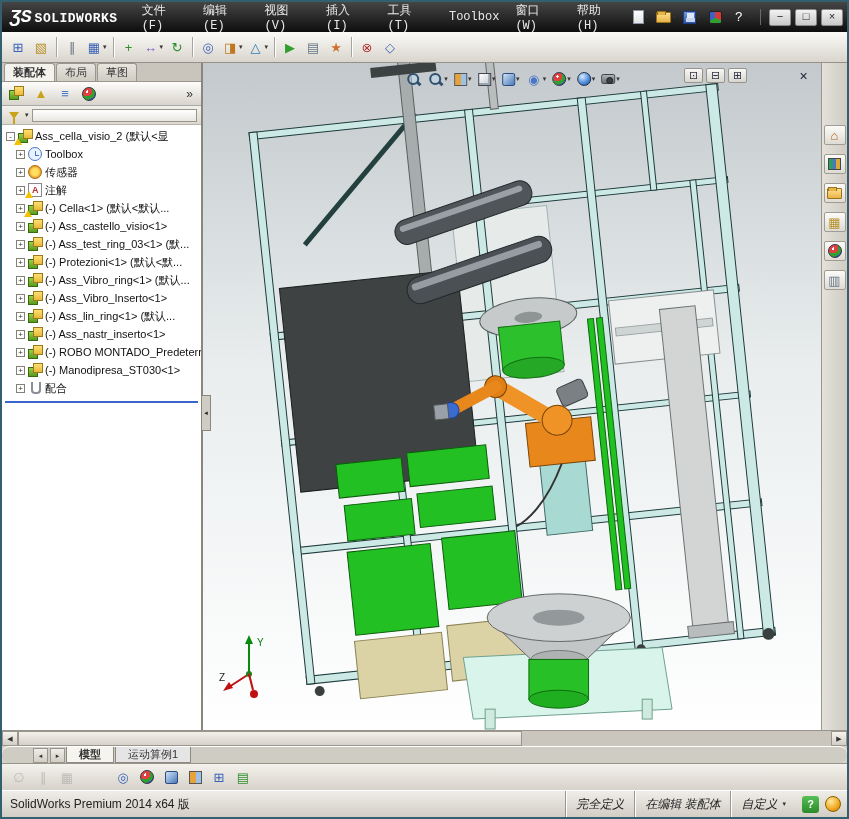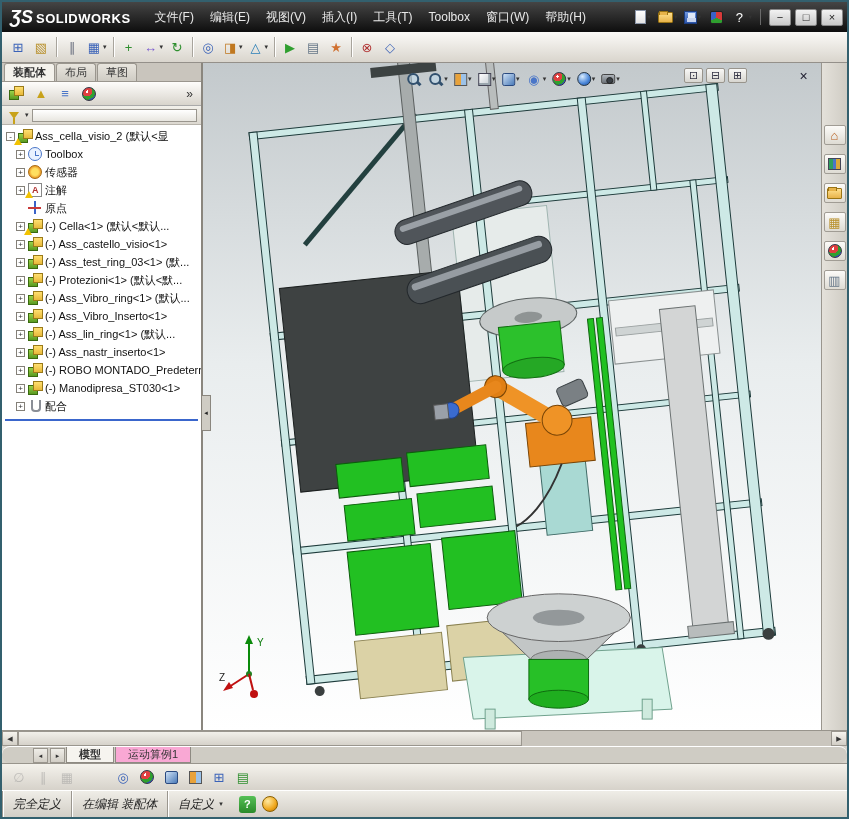--- a/index.html
+++ b/index.html
@@ -2,21 +2,21 @@
 <html><head>
 <meta charset="utf-8">
 <style>
   * { box-sizing: border-box; margin: 0; padding: 0; }
   body { font-family: "Liberation Sans","DejaVu Sans",sans-serif; background:#777; }
   .window { width:849px; height:819px; border:2px solid #33606e; background:#d6d2ca;
             position:relative; display:flex; flex-direction:column; overflow:hidden; }
 
   
   .titlebar { height:30px; background:linear-gradient(#454545,#0e0e0e); display:flex;
-              align-items:center; padding:0 4px 0 8px; flex:none; }
+              align-items:center; padding:0 4px 0 8px; flex:none;font-family:Liberation Mono, monospace; }
   .logo { display:flex; align-items:baseline; color:#fff; margin-right:16px; }
   .lglyph { font-size:18px; font-weight:bold; font-style:italic; margin-right:3px; }
   .lname  { font-size:13px; font-weight:bold; letter-spacing:.5px; }
   .menubar { display:flex; align-items:flex-start; flex:1; height:100%; }
   .menu-item { color:#e9e9e9; font-size:12px; padding:0 8px; height:100%;
                display:flex; align-items:center; cursor:default; }
   .qicons { display:flex; align-items:center; gap:2px; }
   .titlebar .tbtn { border-color:transparent; background:transparent; color:#fff; }
   .vsep { width:1px; height:16px; background:#6a6a6a; margin:0 6px; }
   .wbtn { width:22px; height:17px; margin-left:2px; display:flex; align-items:center;
@@ -145,21 +145,21 @@
   .sarrow { width:16px; background:linear-gradient(#f6f4ee,#d2cec6); border:1px solid #9a968e;
             display:flex; align-items:center; justify-content:center; font-size:7px; color:#333; }
   .strack { flex:1; position:relative; background:#cac6be; }
   .sthumb { position:absolute; left:0; top:0; height:100%; width:62%;
             background:linear-gradient(#f2f0ea,#d6d2ca); border:1px solid #9a968e; }
   .bottom-tabs { height:17px; background:#cfccc4; border-top:1px solid #fff;
                  display:flex; align-items:stretch; padding-left:30px; flex:none;border-radius:8px; }
   .tnav { width:15px; margin:1px 1px 0; display:flex; align-items:center; justify-content:center;
           font-size:7px; color:#333; background:linear-gradient(#efede7,#d2cec6); border:1px solid #9a968e; }
   .btab { padding:0 12px; font-size:11px; color:#333; display:flex; align-items:center;
-          background:#f9a8d4; border:1px solid #8e8a82; border-top:none; margin-right:1px; }
+          background:#e5e5e5; border:1px solid #8e8a82; border-top:none; margin-right:1px; }
   .btab.act { background:#f6f4ef; font-weight:bold; }
   .lower-toolbar { height:27px; background:linear-gradient(#f4f2ec,#d6d2ca);
                    border-top:1px solid #98948c; display:flex; align-items:center;
                    padding:0 6px; gap:2px; flex:none; }
 
   
   .statusbar { height:27px; background:linear-gradient(#efede7,#d2cec6); border-top:1px solid #fff;
                display:flex; align-items:stretch; font-size:12px; color:#222; flex:none; }
   .sapp { flex:1; display:flex; align-items:center; padding:0 8px; }
   .scell { display:flex; align-items:center; padding:0 10px; border-left:1px solid #9a968e;
@@ -323,25 +323,20 @@
             <span class="exp">+</span>
             <span class="ti sens"></span>
             <span class="tlabel">传感器</span>
           </div>
           <div class="trow" style="padding-left: 14px;">
             <span class="exp">+</span>
             <span class="ti ann">
               <span class="warnb"></span>
             </span>
             <span class="tlabel">注解</span>
-          </div>
-          <div class="trow" style="padding-left: 14px;">
-            <span class="exp hid"></span>
-            <span class="ti origin"></span>
-            <span class="tlabel">原点</span>
           </div>
           <div class="trow" style="padding-left: 14px;">
             <span class="exp">+</span>
             <span class="ti asm">
               <span class="warnb"></span>
             </span>
             <span class="tlabel">(-) Cella&lt;1&gt; (默认&lt;默认...</span>
           </div>
           <div class="trow" style="padding-left: 14px;">
             <span class="exp">+</span>
@@ -611,20 +606,21 @@
       </div>
       <div class="tbtn">
         <span class="ic" style="color: rgb(58, 98, 184);">⊞</span>
       </div>
       <div class="tbtn">
         <span class="ic" style="color: rgb(47, 143, 47);">▤</span>
       </div>
     </div>
 
   <div class="statusbar">
+    <div class="sapp">SolidWorks Premium 2014 x64 版</div>
     <div class="scell">完全定义</div>
     <div class="scell">在编辑 装配体</div>
     <div class="scell custom">
       <span>自定义</span>
       <span class="caret">▾</span>
     </div>
     <div class="qhelp">?</div>
     <div class="sball"></div>
   </div>
 </div>

